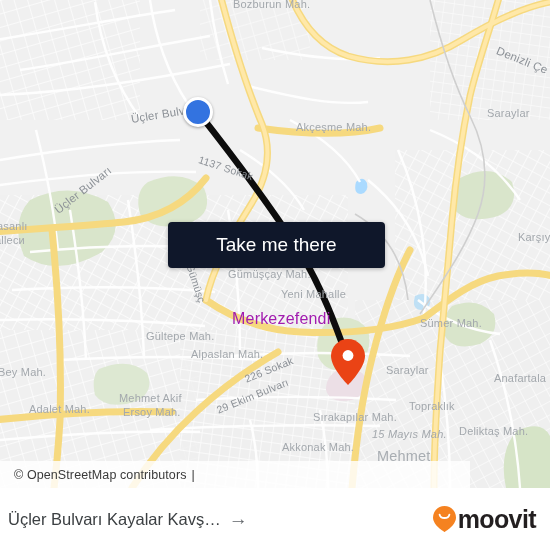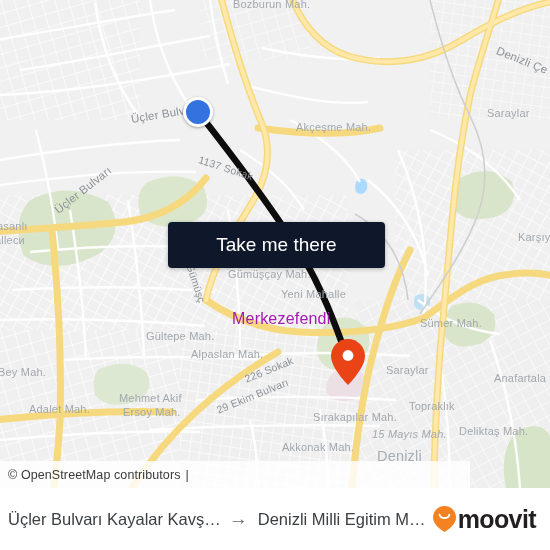--- a/index.html
+++ b/index.html
@@ -92,21 +92,21 @@
   
   #attribution {
     position: absolute;
     left: 0;
     top: 461px;
     width: 470px;
     height: 27px;
     background: rgba(255,255,255,0.82);
     display: flex;
     align-items: center;
-    padding-left: 8px;
+    padding-left: 14px;
     box-sizing: border-box;
     font-size: 12.5px;
     color: #3a3a3a;
     letter-spacing: 0.1px;
   }
   .attr-sep { margin: 0 5px; color: #3a3a3a; }
 
   
   #footer {
     position: absolute;
@@ -289,21 +289,21 @@
         <div class="maplabel lbl-place" style="left: 119px; top: 392px;">Mehmet Akif</div>
         <div class="maplabel lbl-road" style="left: 245px; top: 373px; transform: rotate(-22deg); transform-origin: left center;">226 Sokak</div>
         <div class="maplabel lbl-place" style="left: 409px; top: 400px;">Topraklık</div>
         <div class="maplabel lbl-place" style="left: 29px; top: 403px;">Adalet Mah.</div>
         <div class="maplabel lbl-place" style="left: 123px; top: 406px;">Ersoy Mah.</div>
         <div class="maplabel lbl-place" style="left: 313px; top: 411px;">Sırakapılar Mah.</div>
         <div class="maplabel lbl-road" style="left: 217px; top: 404px; transform: rotate(-22deg); transform-origin: left center;">29 Ekim Bulvarı</div>
         <div class="maplabel lbl-place" style="left: 459px; top: 425px;">Deliktaş Mah.</div>
         <div class="maplabel lbl-place" style="left: 372px; top: 428px; font-style: italic;">15 Mayıs Mah.</div>
         <div class="maplabel lbl-place" style="left: 282px; top: 441px;">Akkonak Mah.</div>
-        <div class="maplabel lbl-place-lg" style="left: 377px; top: 448px;">Denizli</div>
+        <div class="maplabel lbl-place-lg" style="left: 377px; top: 448px;">Mehmet</div>
       </div>
 
     <div id="origin-marker"></div>
 
     <div id="dest-marker">
       <svg viewBox="0 0 34 46" width="34" height="46" xmlns="http://www.w3.org/2000/svg">
         <path d="M17 0 C7.6 0 0 7.6 0 17 c0 12.2 17 29 17 29 s17 -16.8 17 -29 C34 7.6 26.4 0 17 0 z" fill="#ea4315"></path>
         <circle cx="17" cy="16.5" r="5.4" fill="#ffffff"></circle>
       </svg>
     </div>
@@ -312,21 +312,20 @@
 
     <div id="attribution">
       <span>© OpenStreetMap contributors</span>
       <span class="attr-sep">|</span>
     </div>
   </div>
 
   <div id="footer">
     <span class="trip-endpoint">Üçler Bulvarı Kayalar Kavş…</span>
     <span id="trip-arrow">→</span>
-    <span class="trip-endpoint">Denizli Milli Egitim M…</span>
 
     <div id="moovit-logo">
       <svg width="23" height="26" viewBox="0 0 23 26" xmlns="http://www.w3.org/2000/svg">
         <path d="M11.5 0 C5.15 0 0 5.15 0 11.5 C0 19.6 11.5 26 11.5 26 S23 19.6 23 11.5 C23 5.15 17.85 0 11.5 0 z" fill="#f58220"></path>
         <path d="M6.6 8.6 C7.6 13.2 15.4 13.2 16.4 8.6" fill="none" stroke="#ffffff" stroke-width="1.9" stroke-linecap="round"></path>
       </svg>
       <span id="moovit-wordmark">moovit</span>
     </div>
   </div>
 

